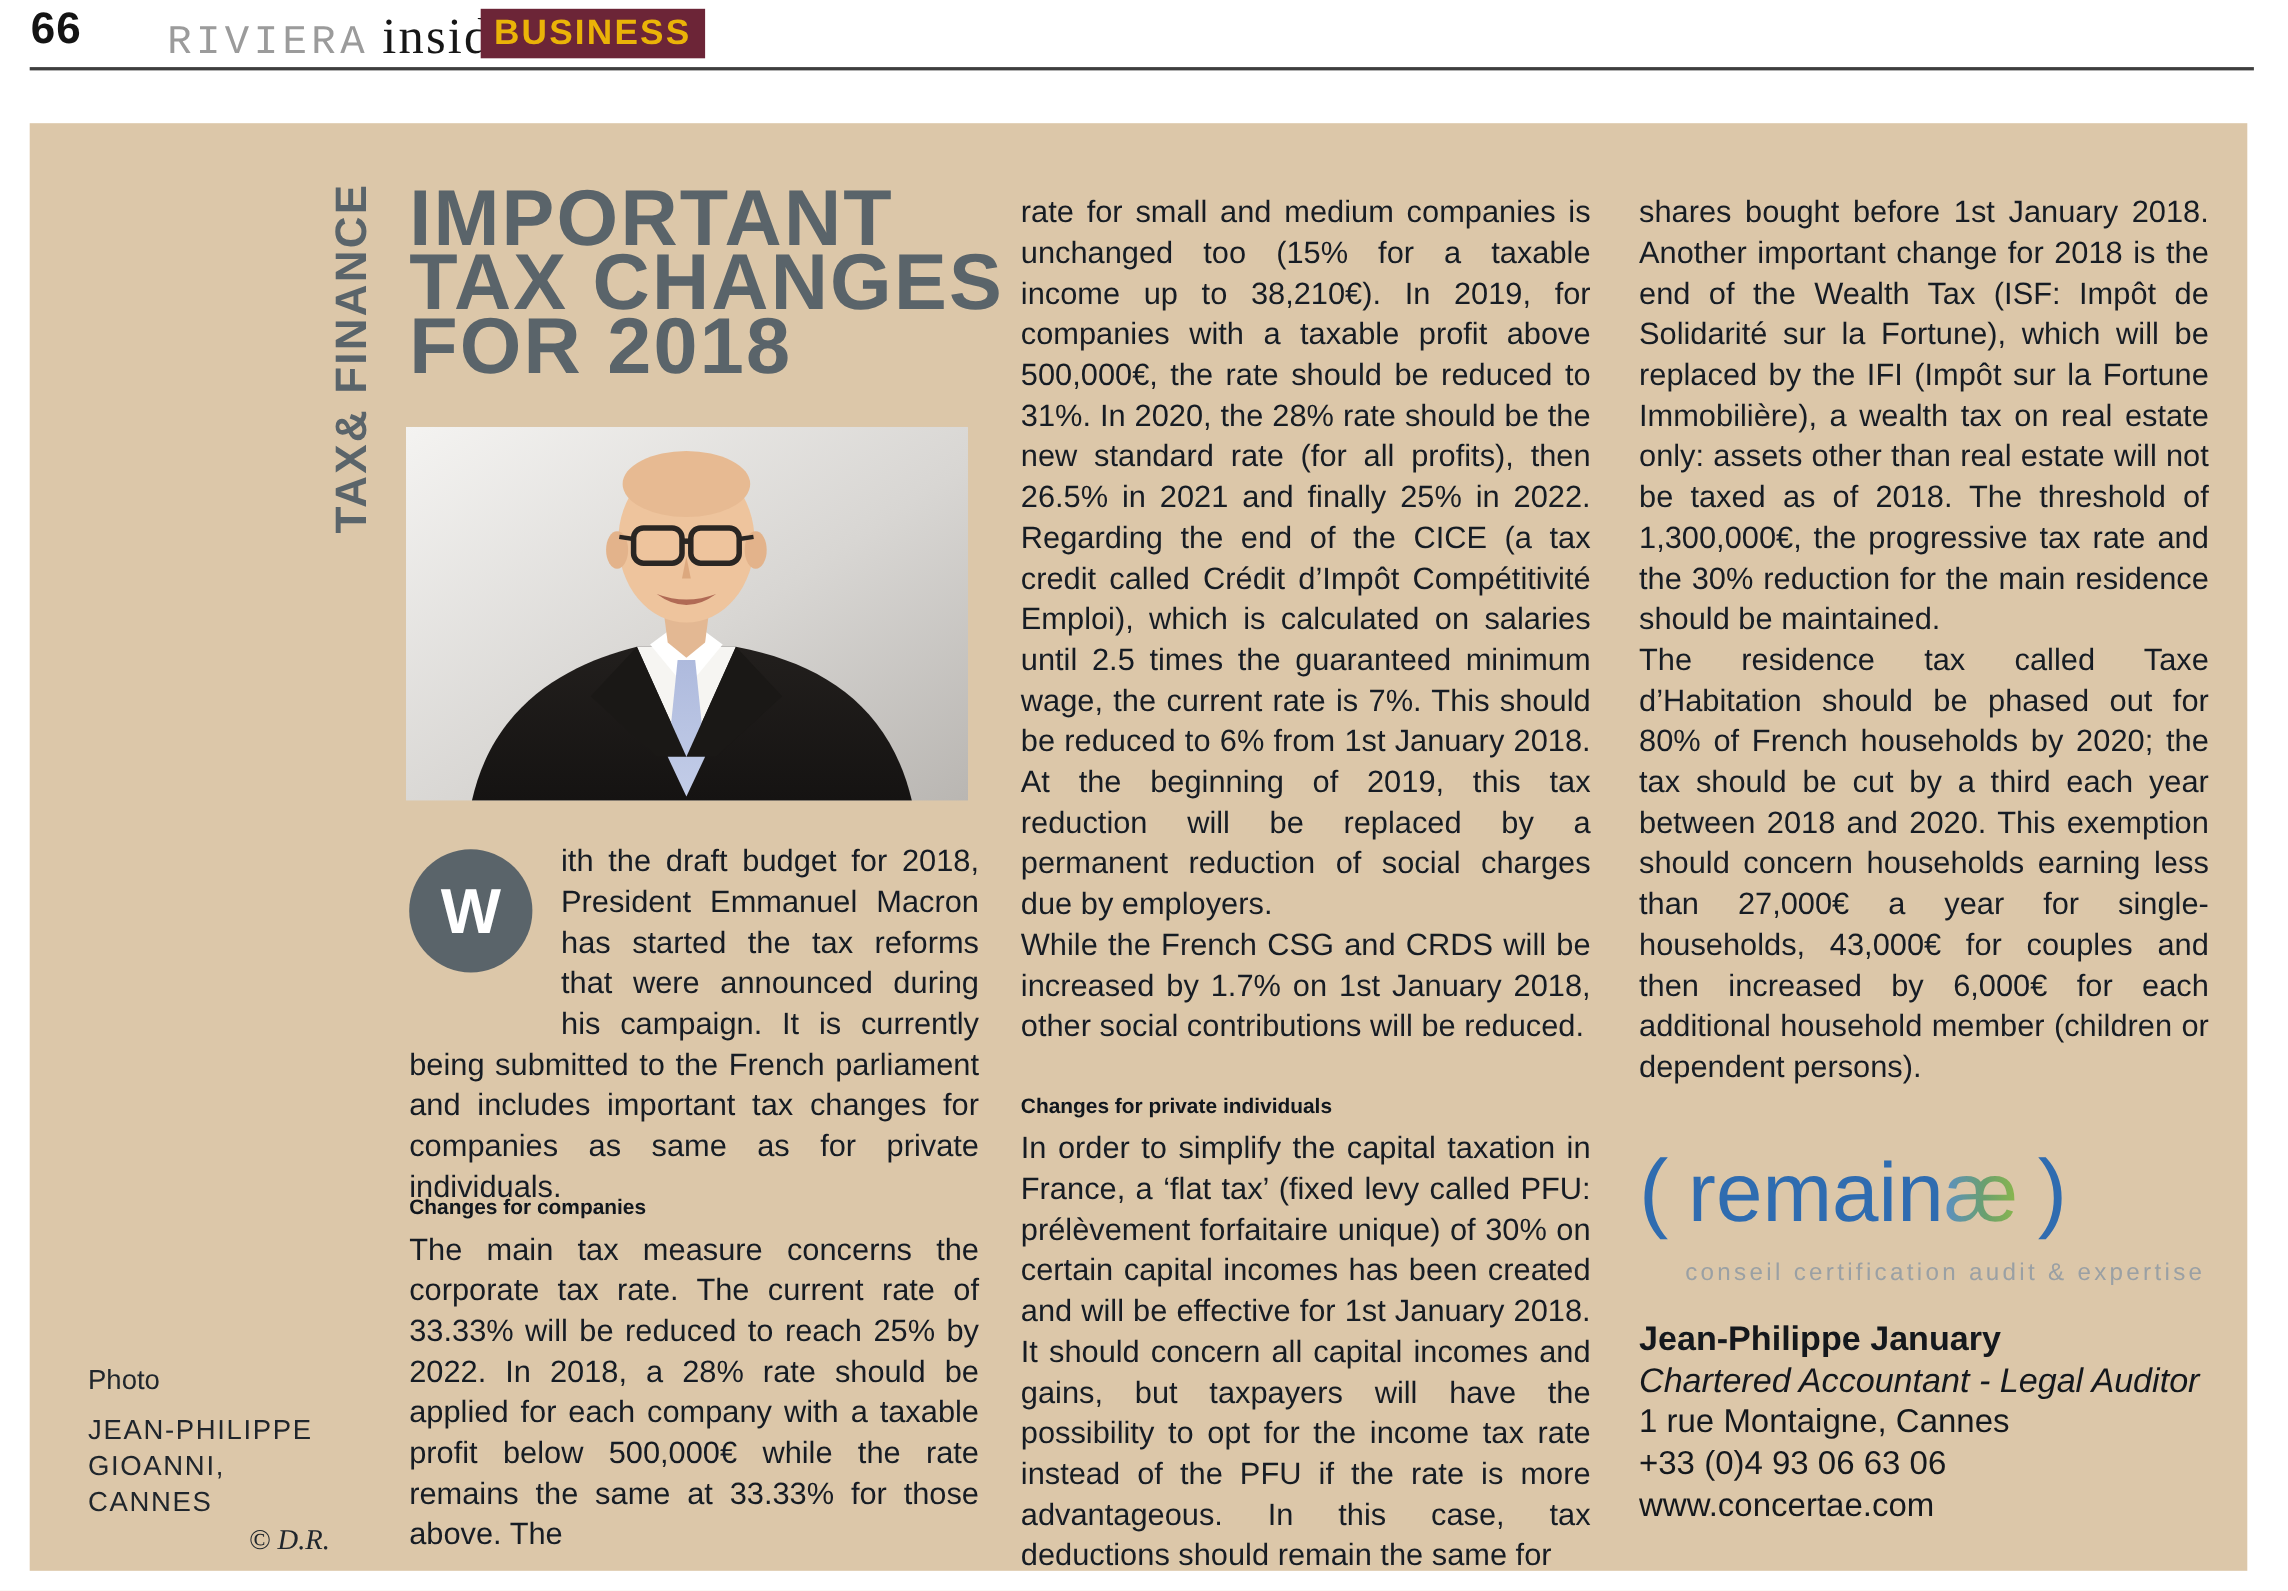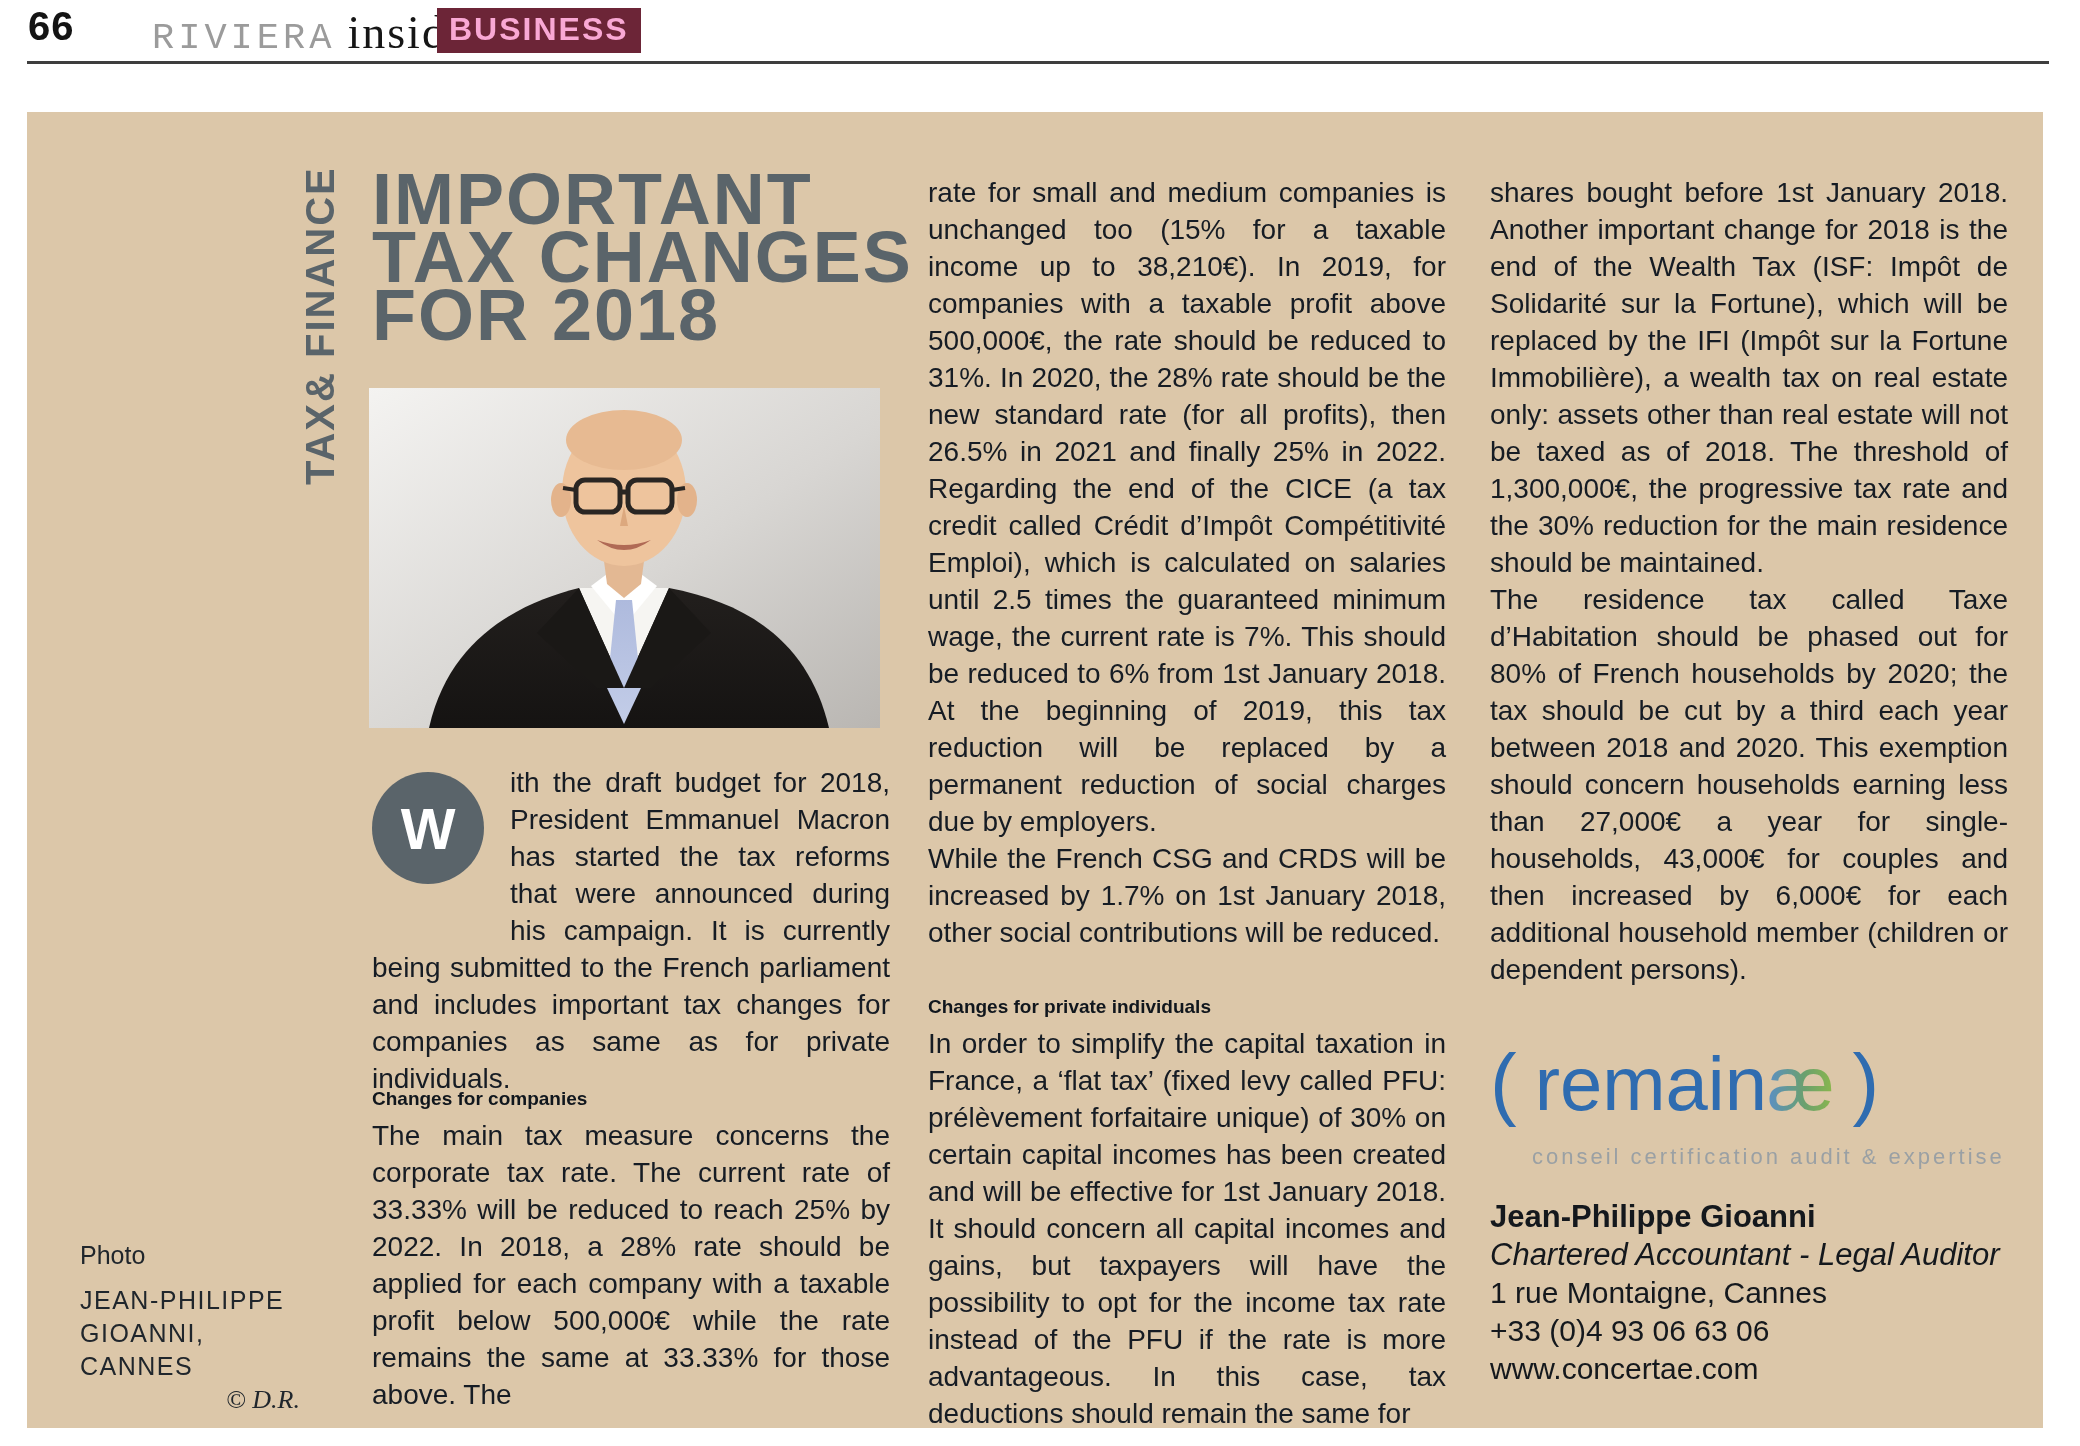--- a/index.html
+++ b/index.html
@@ -6,21 +6,21 @@
   html,body { background:#ffffff; }
   .page {
     position:relative; width:2080px; height:1446px; background:#ffffff;
     font-family:"Liberation Sans", sans-serif; color:#161c24; overflow:hidden;
   }
   
   .page-num { position:absolute; left:28px; top:4px; font-size:40px; font-weight:bold; color:#141414; letter-spacing:1px; }
   .masthead { position:absolute; left:152px; top:6px; display:flex; align-items:baseline; }
   .mast-riviera { font-family:Liberation Mono, monospace; font-size:37px; color:#9b9b9b; letter-spacing:4px; }
   .mast-insider { font-family:"Liberation Serif", serif; font-size:46px; color:#161616; letter-spacing:2px; margin-left:12px; }
-  .badge { position:absolute; left:437px; top:8px; background:#6c2537; color:#f9a8d4;
+  .badge { position:absolute; left:437px; top:8px; background:#6c2537; color:#eab308;
     font-size:32px; font-weight:bold; letter-spacing:2px; padding:3px 12px 5px 12px; }
   .header-rule { position:absolute; left:27px; top:61px; width:2022px; height:3px; background:#3e3e3e; }
 
   
   .panel { position:absolute; left:27px; top:112px; width:2016px; height:1316px; background:#dcc7a9; }
 
   .vertical-cat {
     position:absolute; left:146px; top:198px; width:300px; height:50px;
     transform:rotate(-90deg); transform-origin:center center;
     font-size:40px; font-weight:bold; color:#5a646a; letter-spacing:2px; white-space:nowrap;
@@ -167,21 +167,21 @@
       <div class="credit-name">JEAN-PHILIPPE GIOANNI, CANNES</div>
       <div class="credit-rights">© D.R.</div>
     </div>
 
     <div class="adv-logo">
       <span class="paren open">(</span><span class="word">remain</span><span class="ae">æ</span><span class="paren close">)</span>
     </div>
     <div class="adv-tagline">conseil certification audit &amp; expertise</div>
 
     <div class="adv-contact">
-      <div class="adv-name">Jean-Philippe Gioanni</div>
+      <div class="adv-name">Jean-Philippe January</div>
       <div class="adv-title">Chartered Accountant - Legal Auditor</div>
       <div>1 rue Montaigne, Cannes</div>
       <div>+33 (0)4 93 06 63 06</div>
       <div>www.concertae.com</div>
     </div>
 
   </div>
 </div>
 
 </body></html>

